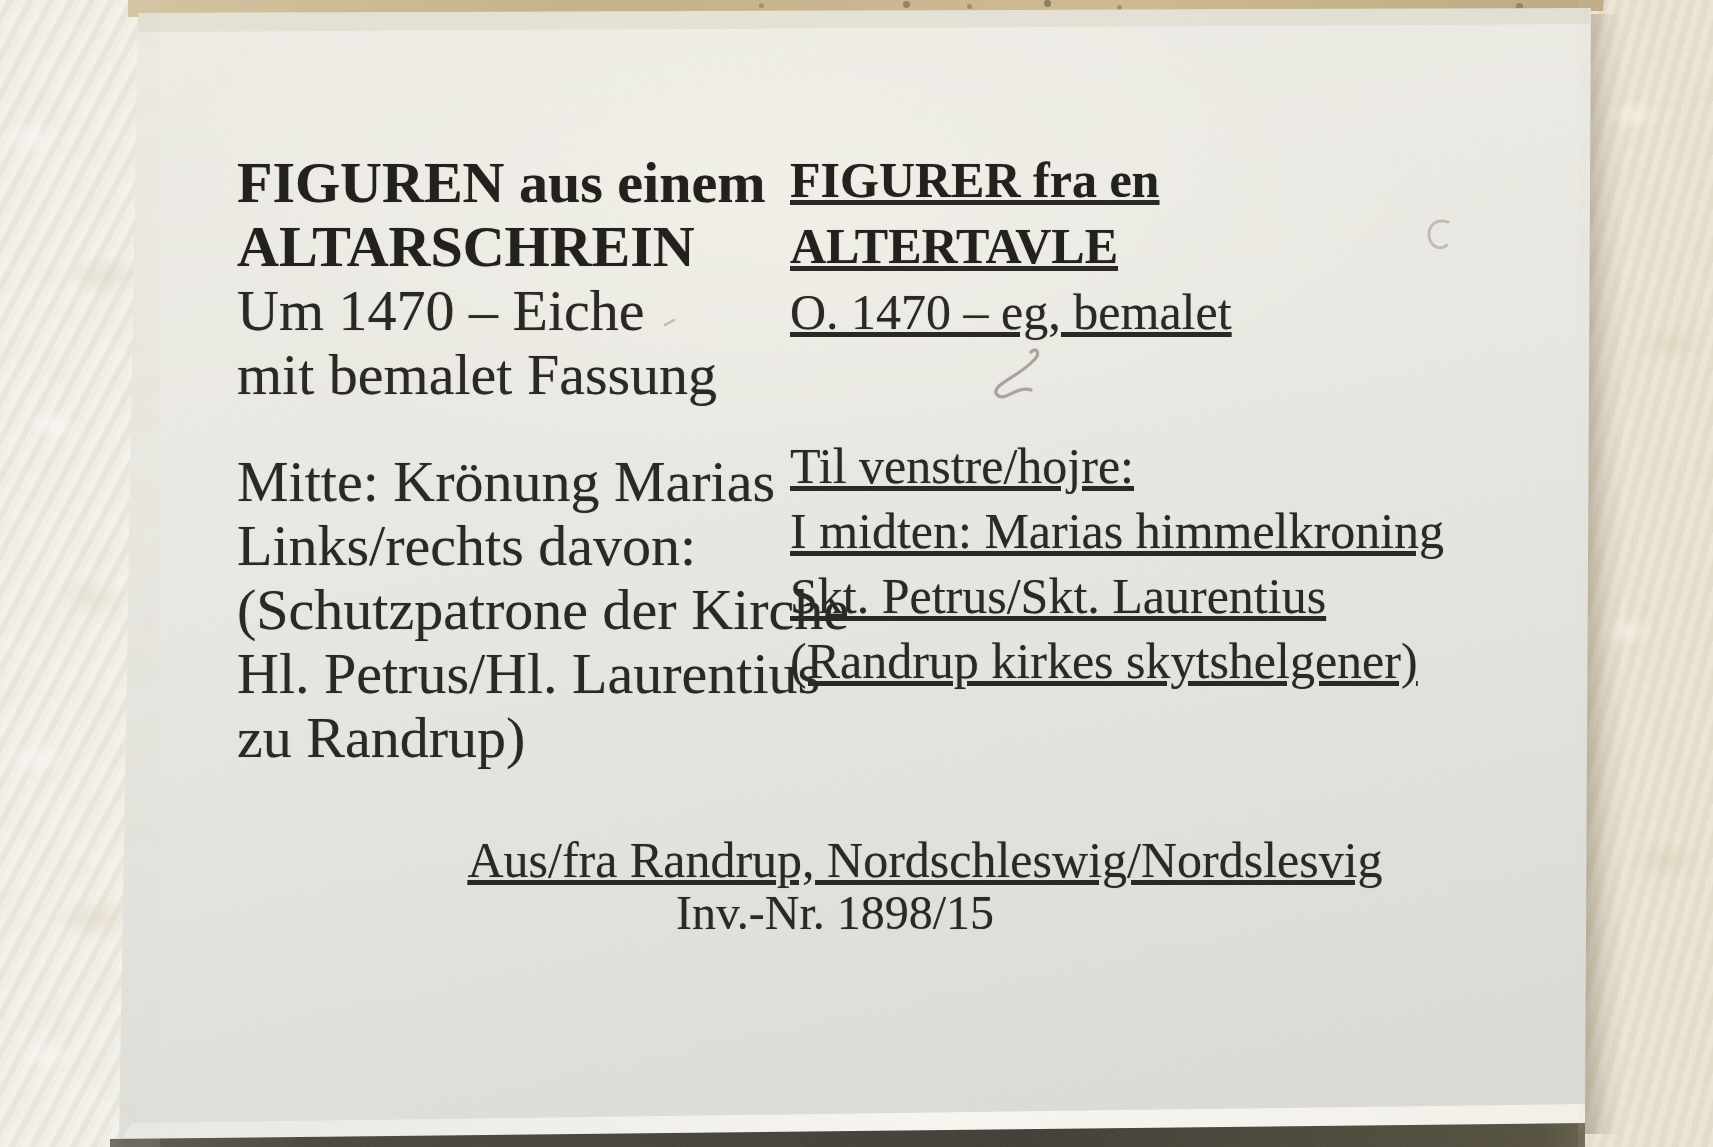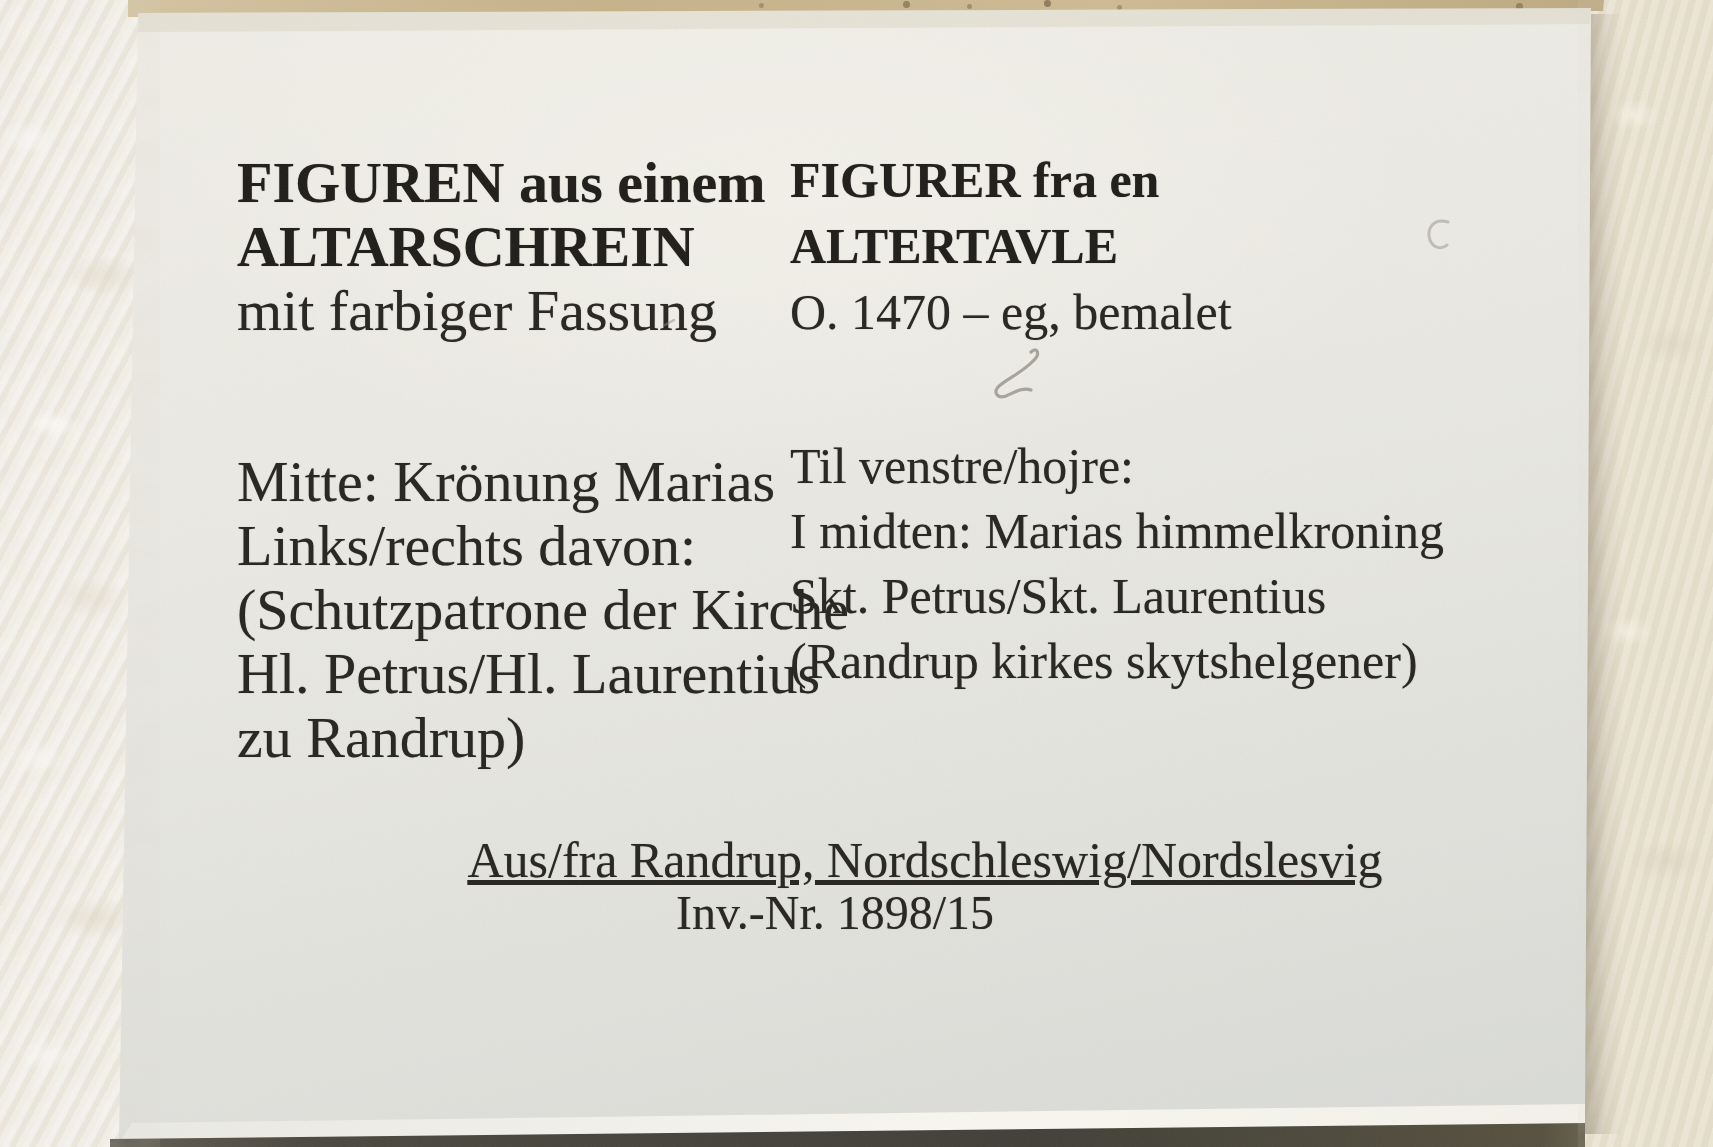--- a/index.html
+++ b/index.html
@@ -76,21 +76,21 @@
     background:rgba(198,186,156,.22);
   }
   .card::after{ 
     content:"";position:absolute;inset:0;
     clip-path:polygon(132px 1123px,1585px 1104px,1585px 1124px,121px 1140px);
     background:linear-gradient(to right, rgba(250,248,241,.35), rgba(252,250,244,.9) 55%, rgba(250,247,238,.8));
   }
   
   .txt{position:absolute;color:#262420;text-shadow:0 0 1px rgba(48,44,38,.45);z-index:2;}
   .col-left{left:237px;font-size:58px;line-height:64px;}
-  .col-right{left:790px;font-size:50px;line-height:66px;}
+  .col-right{left:790px;font-size:50px;line-height:66px;text-decoration:underline;}
   .col-right.body{line-height:65px;}
   .b1{top:151px;}
   .col-left.b2{top:450px;}
   .col-right.b1{top:147px;}
   .col-right.b2{top:434px;}
   .bold{font-weight:700;color:#1e1c18;}
   .footer-line{position:absolute;left:150px;width:1440px;text-align:center;color:#262420;
     text-shadow:0 0 1px rgba(48,44,38,.45);z-index:2;}
   .f1{top:833px;font-size:50px;line-height:54px;transform:translateX(55px);text-decoration:underline;}
   .f2{top:886px;font-size:48px;line-height:54px;transform:translateX(-35px);}
@@ -109,21 +109,22 @@
   <div class="wall-right-texture"></div>
   <div class="top-strip"></div>
   <div class="top-strip-specks"></div>
   <div class="edge-shadow-right"></div>
 
   <div class="card"></div>
 
   <div class="txt col-left b1">
     <div class="bold">FIGUREN aus einem</div>
     <div class="bold">ALTARSCHREIN</div>
-    <div>mit farbiger Fassung</div>
+    <div>Um 1470 – Eiche</div>
+    <div>mit bemalet Fassung</div>
   </div>
   <div class="txt col-left b2">
     <div>Mitte: Krönung Marias</div>
     <div>Links/rechts davon:</div>
     <div>(Schutzpatrone der Kirche</div>
     <div>Hl. Petrus/Hl. Laurentius</div>
     <div>zu Randrup)</div>
   </div>
 
   <div class="txt col-right b1">

